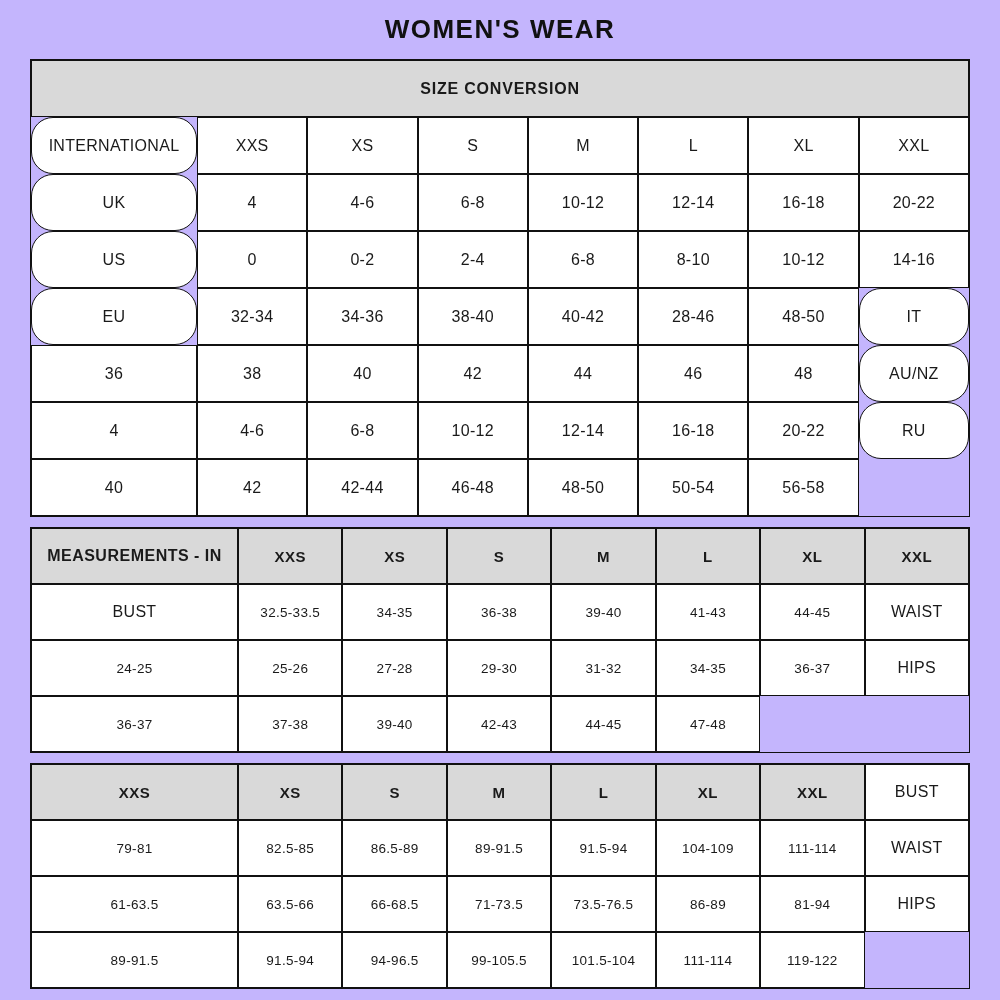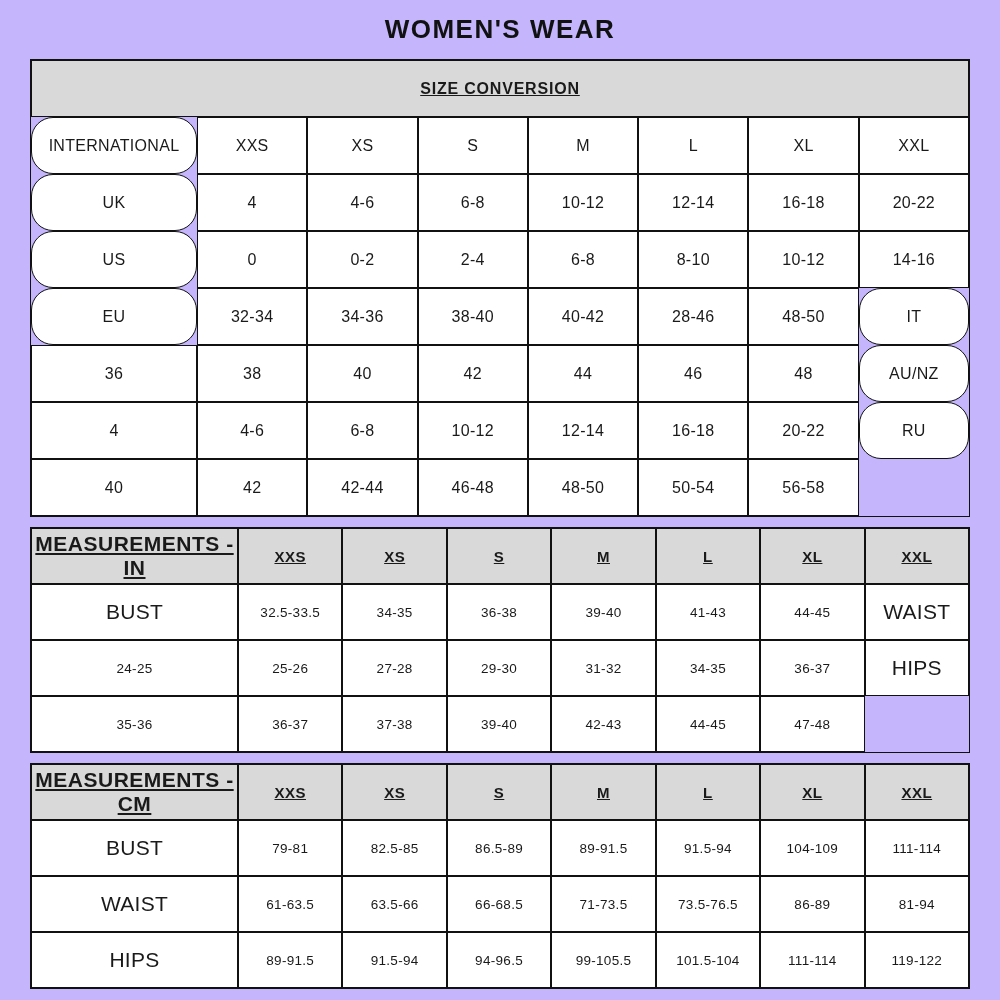--- a/index.html
+++ b/index.html
@@ -45,25 +45,25 @@
     letter-spacing: 0.3px;
   }
   .conv-grid .cell { height: 55px; }
   .span-all {
     grid-column: 1 / -1;
     height: 47px;
     font-weight: bold;
     font-size: 16px;
     letter-spacing: 0.8px;
   }
-  .head-gray { background: #d9d9d9; text-decoration: underline; }
+  .head-gray { background: #d9d9d9; }
   .head-bold { font-weight: bold; font-size: 15px; letter-spacing: 0.5px; }
   .meas-grid .val { font-size: 13.5px; }
   .conv-grid .rowlabel { font-size: 16px; border-radius: 22px; }
-  .meas-grid .rowlabel { font-size: 21px; }
+  .meas-grid .rowlabel { font-size: 16px; }
 </style>
 </head>
 <body>
 
 <div class="sheet">
   <h1 class="page-title">WOMEN'S WEAR</h1>
 
   <section class="tbl">
     <div class="grid conv-grid">
       <div class="cell span-all head-gray">SIZE CONVERSION</div>
@@ -146,34 +146,32 @@
         <div class="cell val">44-45</div>
         <div class="cell rowlabel">WAIST</div>
         <div class="cell val">24-25</div>
         <div class="cell val">25-26</div>
         <div class="cell val">27-28</div>
         <div class="cell val">29-30</div>
         <div class="cell val">31-32</div>
         <div class="cell val">34-35</div>
         <div class="cell val">36-37</div>
         <div class="cell rowlabel">HIPS</div>
-        <div class="cell val">35-36</div>
         <div class="cell val">36-37</div>
         <div class="cell val">37-38</div>
         <div class="cell val">39-40</div>
         <div class="cell val">42-43</div>
         <div class="cell val">44-45</div>
         <div class="cell val">47-48</div>
       </div>
   </section>
 
   <section class="tbl">
     <div class="grid meas-grid">
 
-    <div class="cell head-gray head-bold rowlabel">MEASUREMENTS - CM</div>
         <div class="cell head-gray head-bold">XXS</div>
         <div class="cell head-gray head-bold">XS</div>
         <div class="cell head-gray head-bold">S</div>
         <div class="cell head-gray head-bold">M</div>
         <div class="cell head-gray head-bold">L</div>
         <div class="cell head-gray head-bold">XL</div>
         <div class="cell head-gray head-bold">XXL</div>
         <div class="cell rowlabel">BUST</div>
         <div class="cell val">79-81</div>
         <div class="cell val">82.5-85</div>

